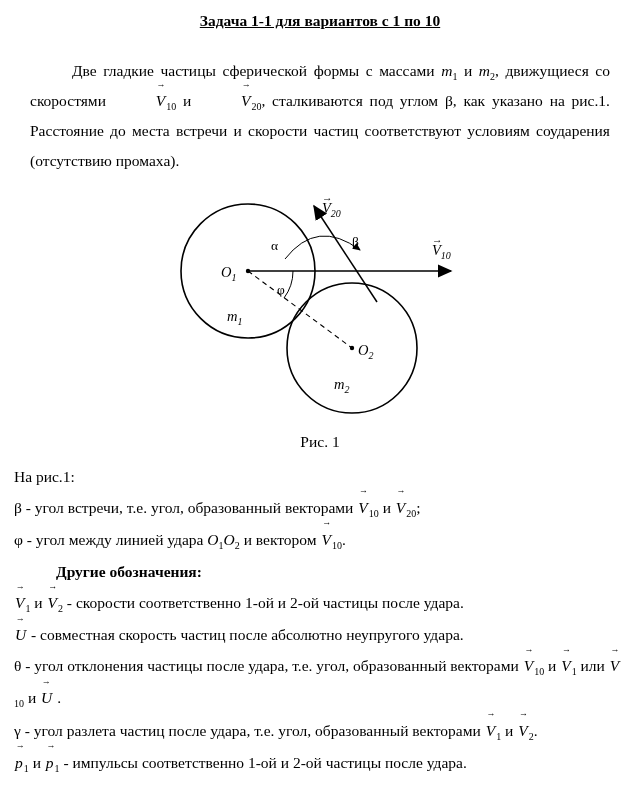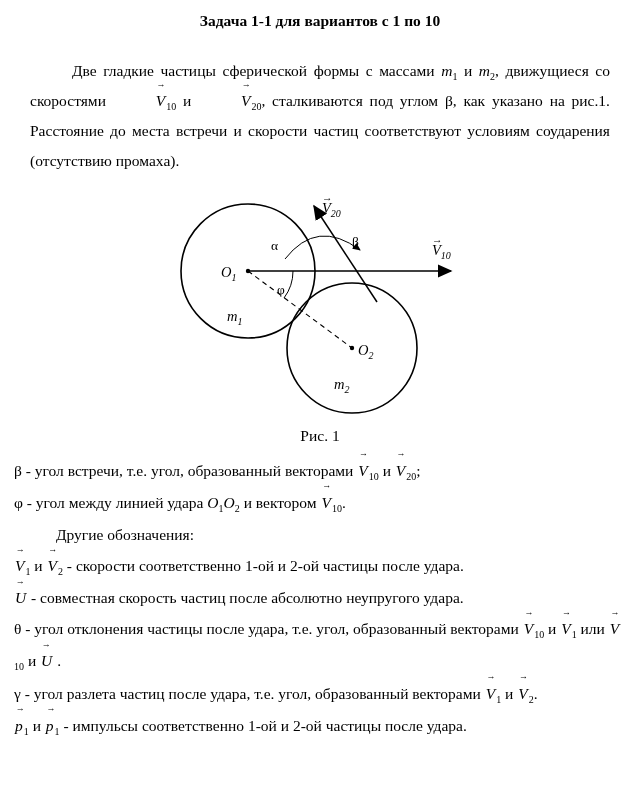--- a/index.html
+++ b/index.html
@@ -9,20 +9,21 @@
     color: #000;
     font-family: "Liberation Serif", serif;
     font-size: 15.5px;
   }
   .page { padding: 8px 14px 10px 14px; }
 
   .title {
     text-align: center;
     font-weight: bold;
     margin: 4px 0 26px 0;
+    text-decoration: underline;
   }
 
   .intro {
     margin: 16px;
     line-height: 1.9;
     text-indent: 42px;
     text-align: justify;
   }
 
   
@@ -37,25 +38,25 @@
     left: 0.08em;
     top: -0.64em;
     font-size: 0.58em;
     font-style: normal;
     line-height: 1;
   }
   sub.ss { font-size: 10px; }
 
   .fig { margin: 12px 0 0 0; text-align: center; }
   .fig svg { display: block; margin: 0 auto; }
-  .cap { margin-top: 4px; }
+  .cap { margin-top: 10px; }
 
   .defs { margin-top: 10px; }
   .defs p { margin: 0; line-height: 2.0; }
-  .defs p.indent { padding-left: 42px; }
+  .defs p.indent { padding-left: 42px; font-weight: bold; }
 
   
   svg .ball { fill: none; stroke: #000; stroke-width: 1.6; }
   svg .dash { stroke: #000; stroke-width: 1.1; stroke-dasharray: 5 4; }
   svg .vec-line { stroke: #000; stroke-width: 1.5; }
   svg .arc { fill: none; stroke: #000; stroke-width: 1; }
   svg .dot { fill: #000; stroke: none; }
   svg text { font-family: "Liberation Serif", serif; font-size: 14.5px; fill: #000; }
   svg .it { font-style: italic; }
   svg .sub { font-size: 10px; }
@@ -108,20 +109,21 @@
       <text class="it" x="167" y="22"><tspan>V</tspan><tspan class="sub" dy="3.5">20</tspan></text>
 
       <text class="greek" x="116" y="59">α</text>
       <text class="greek" x="197" y="55">β</text>
       <text class="greek" x="122" y="103">φ</text>
     </svg>
     <figcaption class="cap">Рис. 1</figcaption>
   </figure>
 
   <div class="defs">
+    <p>На рис.1:</p>
     <p>β - угол встречи, т.е. угол, образованный векторами <span class="vec"><span class="varr">→</span>V</span><sub class="ss">10</sub> и <span class="vec"><span class="varr">→</span>V</span><sub class="ss">20</sub>;</p>
     <p>φ - угол между линией удара <i>O</i><sub class="ss">1</sub><i>O</i><sub class="ss">2</sub> и вектором <span class="vec"><span class="varr">→</span>V</span><sub class="ss">10</sub>.</p>
     <p class="indent">Другие обозначения:</p>
     <p><span class="vec"><span class="varr">→</span>V</span><sub class="ss">1</sub> и <span class="vec"><span class="varr">→</span>V</span><sub class="ss">2</sub> - скорости соответственно 1-ой и 2-ой частицы после удара.</p>
     <p><span class="vec"><span class="varr">→</span>U</span> - совместная скорость частиц после абсолютно неупругого удара.</p>
     <p>θ - угол отклонения частицы после удара, т.е. угол, образованный векторами <span class="vec"><span class="varr">→</span>V</span><sub class="ss">10</sub> и <span class="vec"><span class="varr">→</span>V</span><sub class="ss">1</sub> или <span class="vec"><span class="varr">→</span>V</span><sub class="ss">10</sub> и <span class="vec"><span class="varr">→</span>U</span> .</p>
     <p>γ - угол разлета частиц после удара, т.е. угол, образованный векторами <span class="vec"><span class="varr">→</span>V</span><sub class="ss">1</sub> и <span class="vec"><span class="varr">→</span>V</span><sub class="ss">2</sub>.</p>
     <p><span class="vec"><span class="varr">→</span>p</span><sub class="ss">1</sub> и <span class="vec"><span class="varr">→</span>p</span><sub class="ss">1</sub> - импульсы соответственно 1-ой и 2-ой частицы после удара.</p>
 
   </div>

